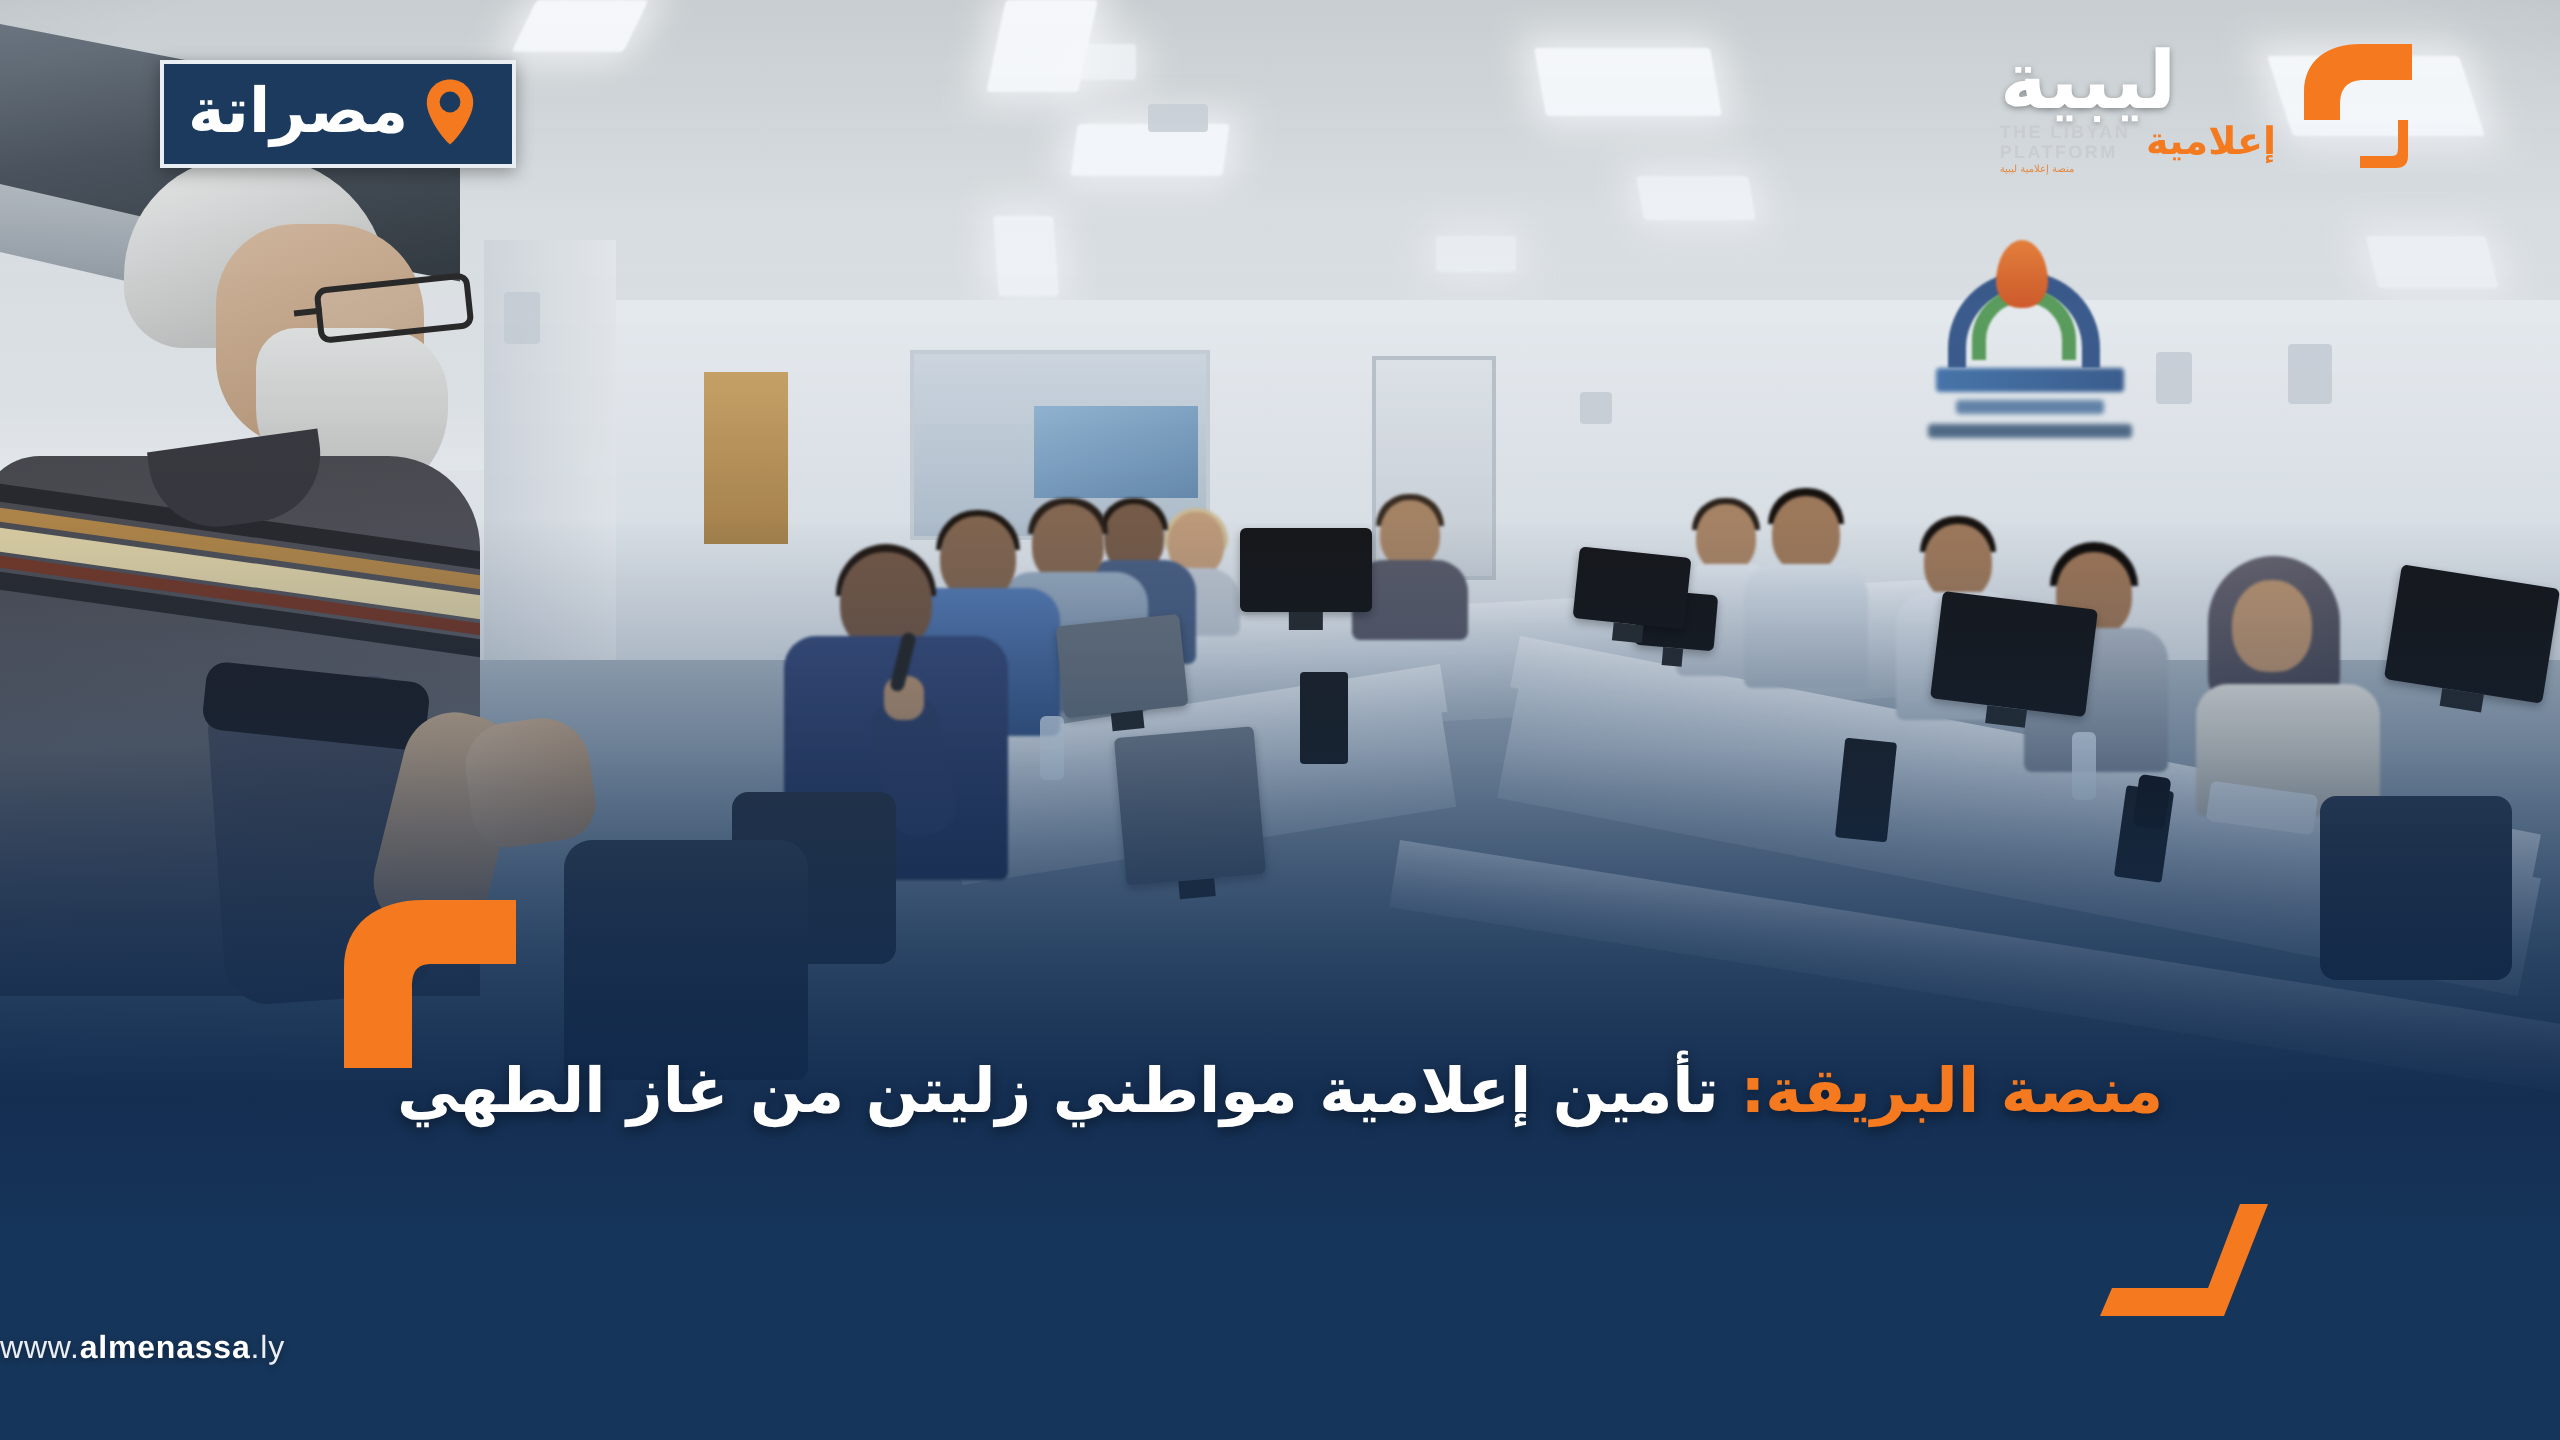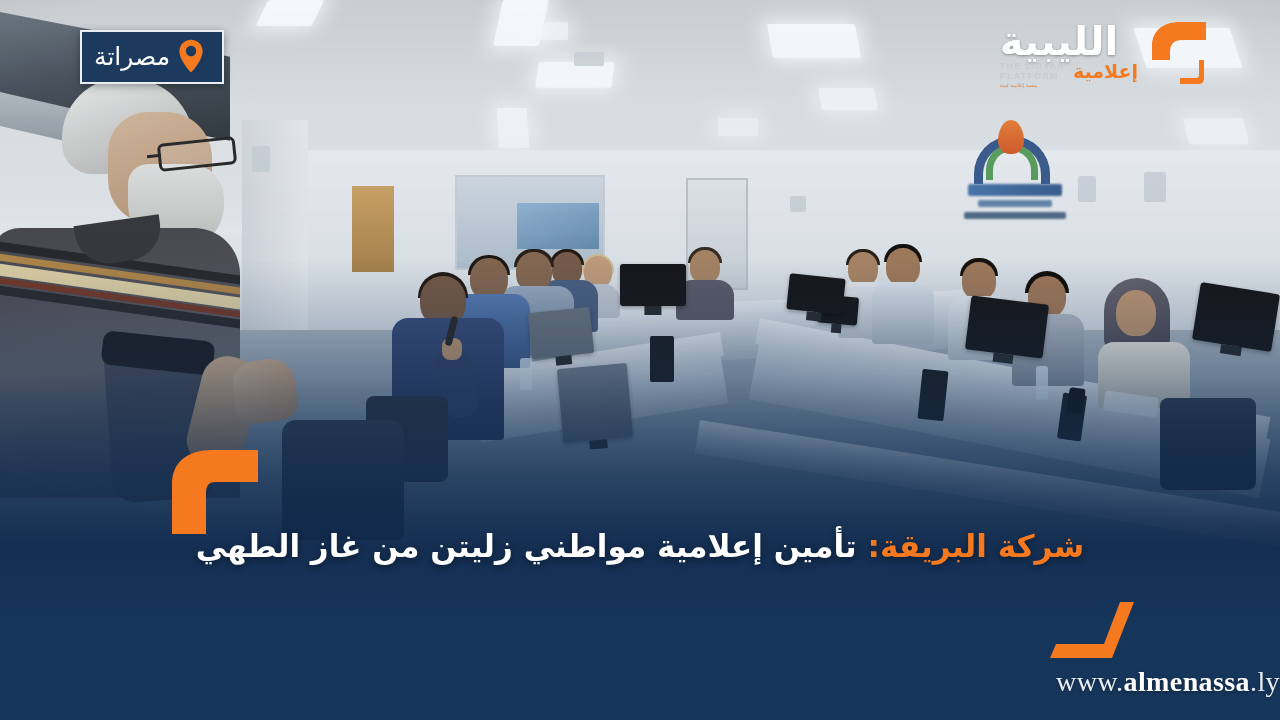--- a/index.html
+++ b/index.html
@@ -328,21 +328,21 @@
   .loc-badge{
     position:absolute; left:80px; top:30px;
     display:flex; align-items:center; gap:8px;
     padding:7px 18px 9px 12px;
     background:#1b3a5e;
     border:2px solid #e9eef3;
     box-shadow:0 2px 8px rgba(0,0,0,.35);
   }
   .pin{ width:26px; height:34px; flex:0 0 auto; }
   .loc-text{
-    color:#ffffff; font-size:25px; font-weight:400; line-height:1;
+    color:#ffffff; font-size:31px; font-weight:700; line-height:1;
     letter-spacing:.5px; white-space:nowrap;
     font-family:"DejaVu Sans",sans-serif;
   }
 
   
   .brand{
     position:absolute; right:62px; top:16px;
     display:flex; align-items:center; gap:6px; direction:rtl;
   }
   .brand-text{ display:flex; flex-direction:column; align-items:flex-end; }
@@ -379,23 +379,23 @@
     font-size:31px; font-weight:700; line-height:1.42;
     color:#ffffff;
     font-family:"DejaVu Sans",sans-serif;
     text-shadow:0 2px 6px rgba(0,0,0,.4);
   }
   .hl-accent{ color:#f4791f; }
 
   
   .site{
     position:absolute; left:0; right:0; top:666px;
-    text-align:right; direction:ltr;
-    color:#e9eef4; font-size:28px; letter-spacing:.4px;
-    font-family:Liberation Serif, serif;
+    text-align:left; direction:ltr;
+    color:#e9eef4; font-size:16px; letter-spacing:.4px;
+    font-family:Liberation Sans, sans-serif;
     text-shadow:0 1px 3px rgba(0,0,0,.35);
   }
   .site b{ font-weight:700; color:#ffffff; }
   .site .tld{ font-weight:400; }
 </style>
 </head>
 <body>
 
 <div class="card">
 
@@ -560,40 +560,40 @@
     </svg>
     <span class="loc-text">مصراتة</span>
   </div>
 
   <div class="brand">
     <svg class="brand-mark" viewBox="0 0 74 78">
       <path d="M8 30 C8 14 20 6 36 6 L62 6 L62 24 L38 24 C30 24 26 28 26 36 L26 44 L8 44 Z" fill="#f4791f"></path>
       <path d="M60 44 L60 62 C60 66 58 68 54 68 L36 68 L36 62 L52 62 C55 62 55 60 55 57 L55 44 Z" fill="#f4791f"></path>
     </svg>
     <div class="brand-text">
-      <span class="brand-ar">الليبية</span>
+      <span class="brand-ar">ليبية</span>
       <div class="brand-sub">
         <span class="brand-ar2">إعلامية</span>
         <span class="brand-en">
           <span>THE LIBYAN</span><br>
           <span>PLATFORM</span>
         </span>
       </div>
       <span class="brand-tiny">منصة إعلامية ليبية</span>
     </div>
   </div>
 
   <svg class="bracket-tl" viewBox="0 0 96 86">
     <path d="M6 86 L6 36 C6 14 22 2 46 2 L92 2 L92 34 L50 34 C42 34 40 38 40 46 L40 86 Z" fill="#f4791f"></path>
   </svg>
   <svg class="bracket-br" viewBox="0 0 88 62">
     <path d="M72 2 L86 2 L64 58 L2 58 L8 44 L56 44 Z" fill="#f4791f"></path>
   </svg>
 
   <div class="headline">
-    <span class="hl-accent">شركة البريقة:</span><span> تأمين إعلامية مواطني زليتن من غاز الطهي</span>
+    <span class="hl-accent">منصة البريقة:</span><span> تأمين إعلامية مواطني زليتن من غاز الطهي</span>
   </div>
 
   <div class="site">
     <span>www.</span><b>almenassa</b><span class="tld">.ly</span>
   </div>
 
 </div>
 
 </body></html>

